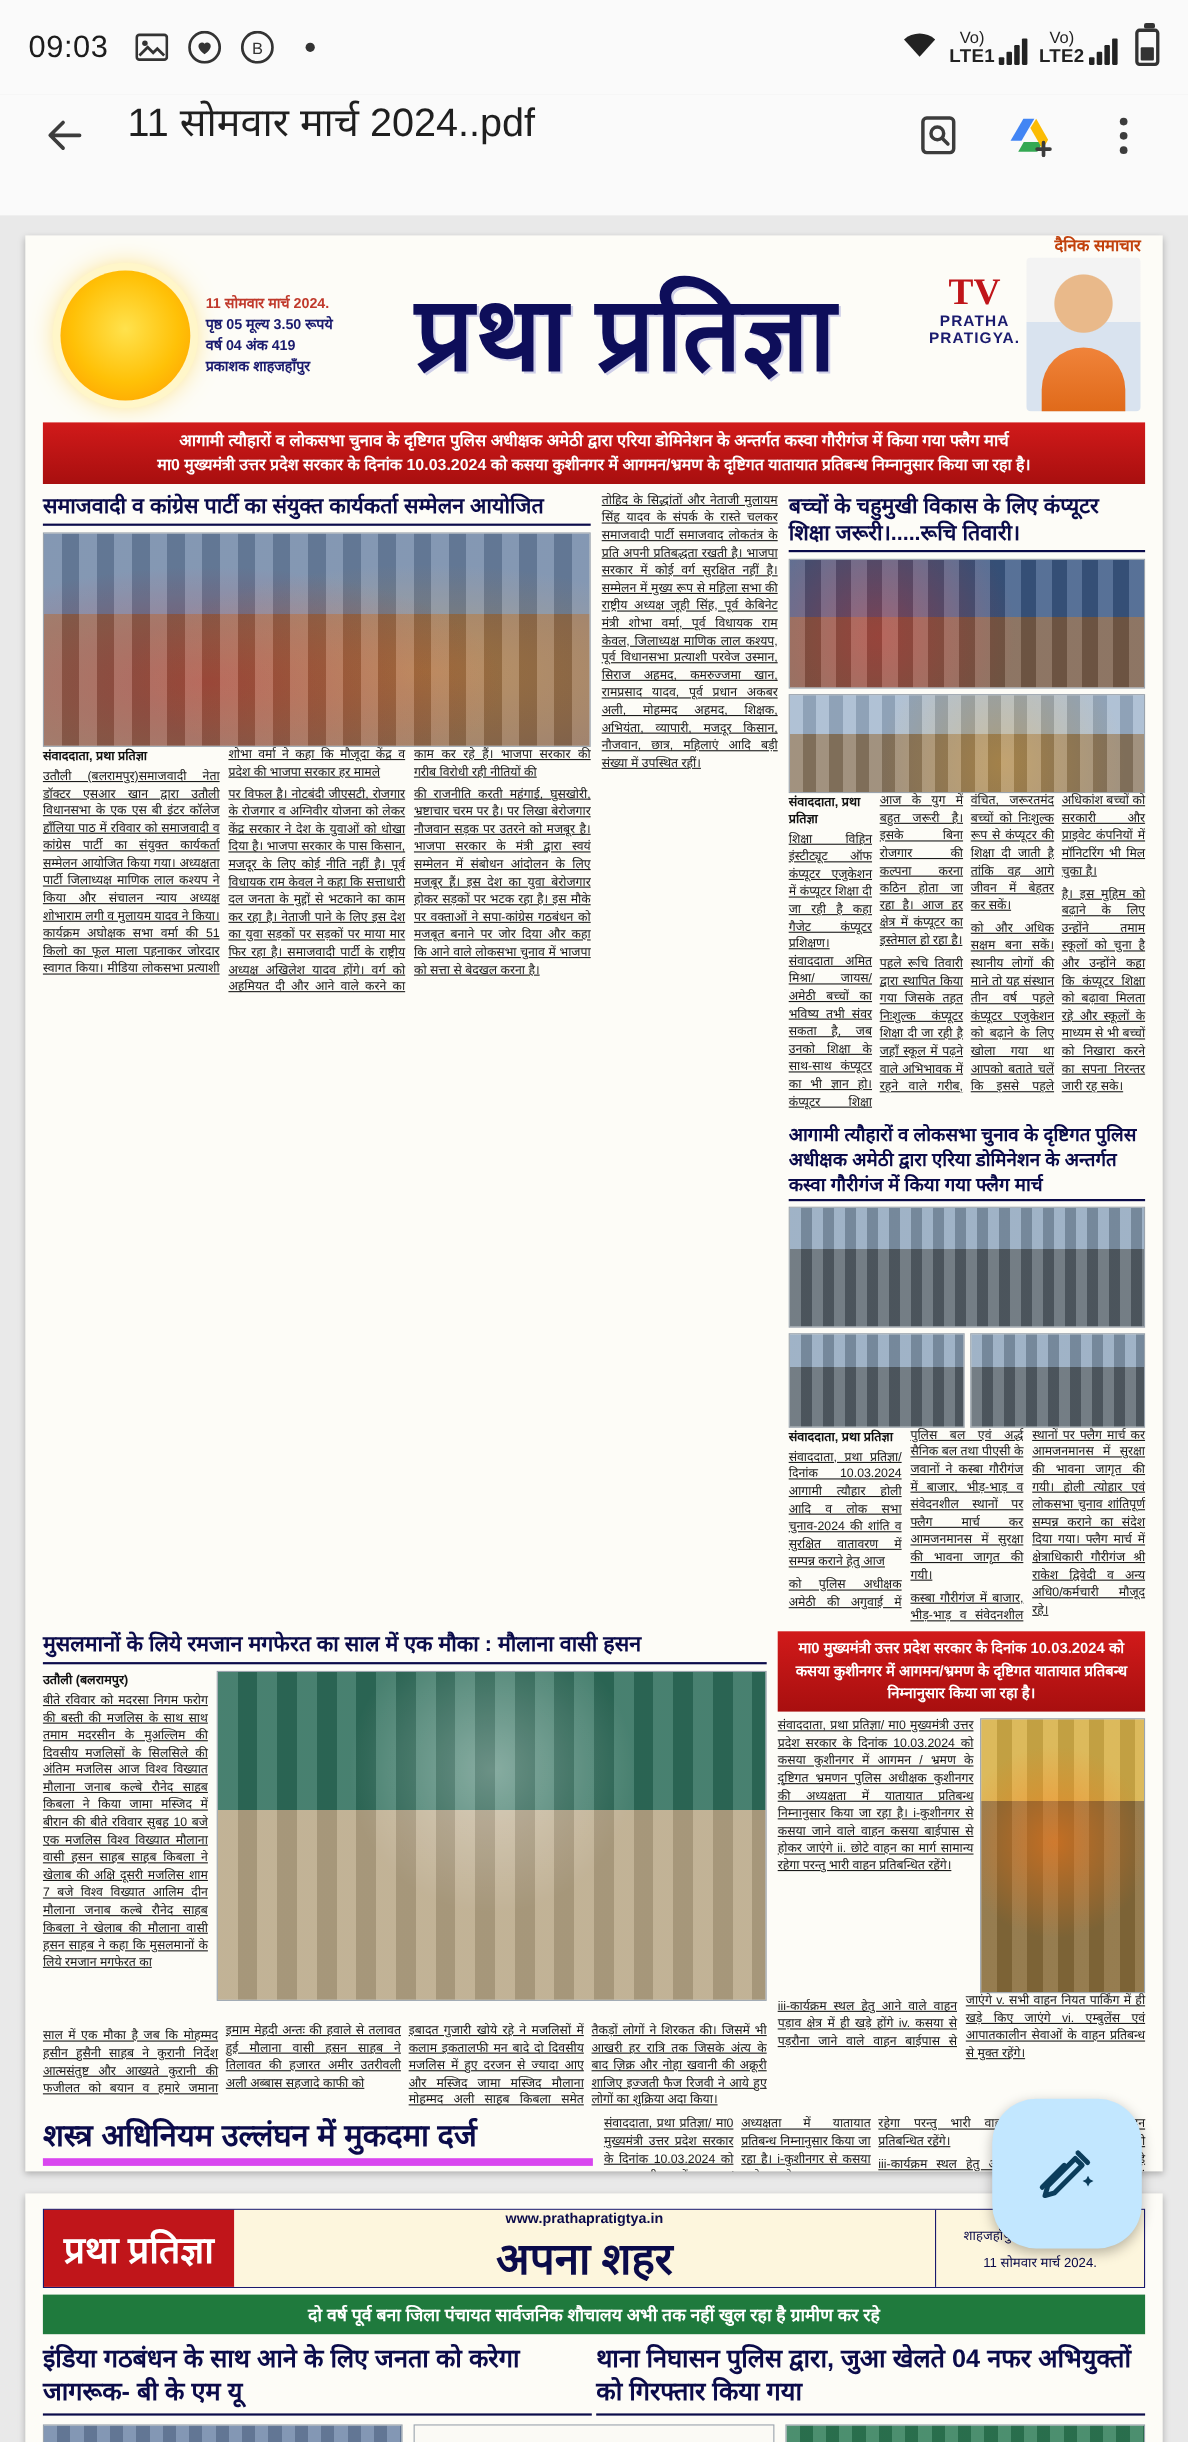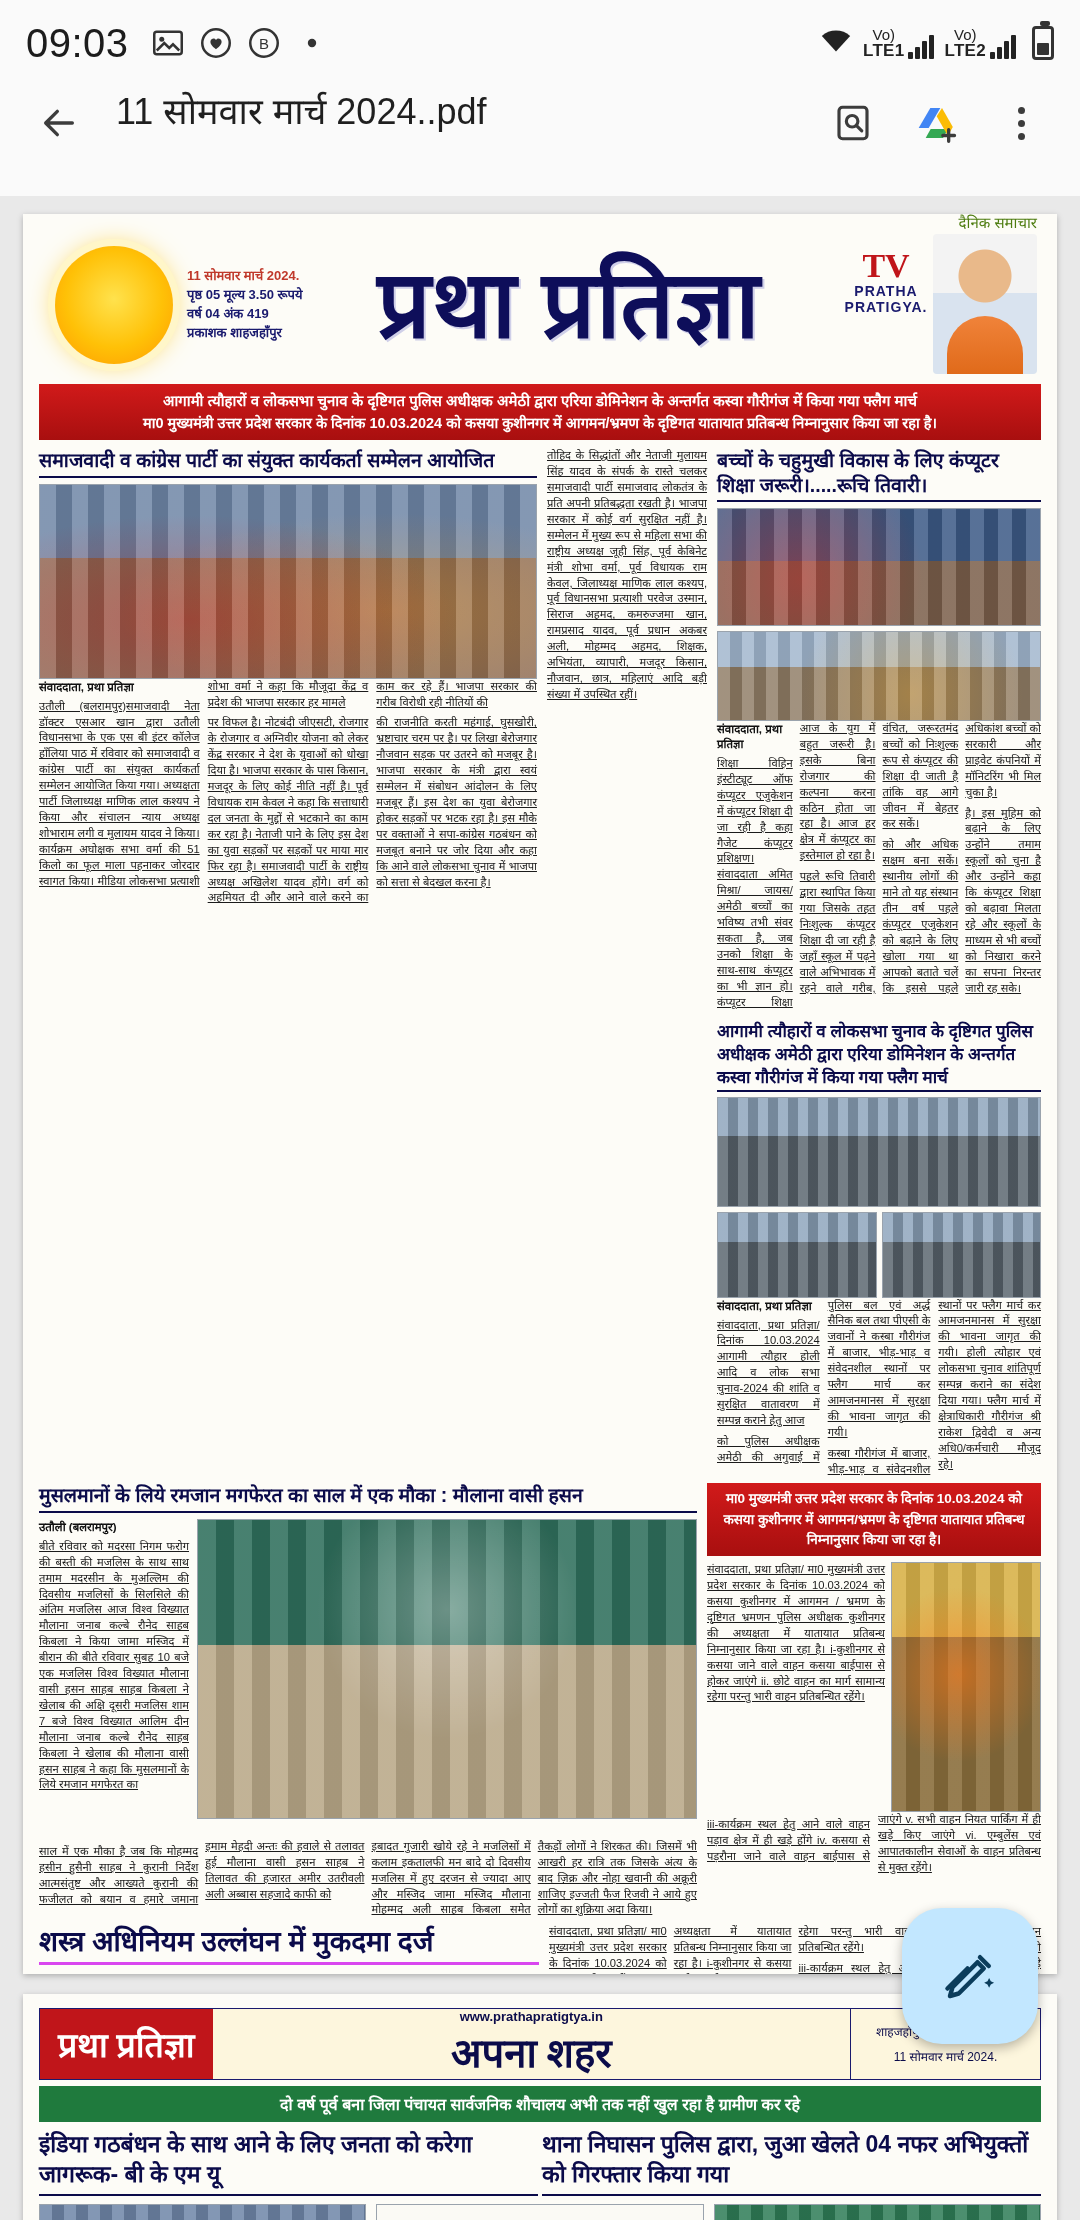--- a/index.html
+++ b/index.html
@@ -10,21 +10,21 @@
     overflow: hidden;
   }
 
   
   .statusbar {
     height: 86px; background: #fafafa;
     display: flex; align-items: center;
     padding: 0 26px;
     color: #222;
   }
-  .clock { font-size: 40px; letter-spacing: .5px; color: #1c1c1c; }
+  .clock { font-size: 28px; letter-spacing: .5px; color: #1c1c1c; }
   .status-left-icons { display: flex; align-items: center; gap: 14px; margin-left: 22px; }
   .sicon { width: 34px; height: 34px; display: inline-flex; align-items: center; justify-content: center; }
   .sicon svg { display:block; }
   .status-spacer { flex: 1; }
   .status-right { display: flex; align-items: center; gap: 10px; }
   .net-group { display: flex; align-items: flex-end; gap: 4px; }
   .volte { font-size: 15px; line-height: 1; color:#222; text-align:center; }
   .volte b { display:block; font-size: 17px; font-weight: 700; letter-spacing:.3px;}
   .bars { display: flex; align-items: flex-end; gap: 2px; height: 26px; }
   .bars i { width: 5px; background: #222; display: block; border-radius: 1px; }
@@ -86,21 +86,21 @@
     font-size: 94px; font-weight: 700; color:#0e0e5a;
     letter-spacing: 1px; line-height: 1;
     text-shadow: 2px 2px 0 #cfcfe8;
   }
   .mast-right { width: 210px; position:relative; height:150px;}
   .tvlogo {
     position:absolute; right: 112px; top: 19px; text-align:center;margin-left:12px;
   }
   .tvlogo .tv { font-size: 34px; font-weight:800; color:#c0151a; font-family:"Liberation Serif",serif; line-height:1;}
   .tvlogo .pp { font-size: 14px; font-weight:700; color:#1a1a6e; letter-spacing:1px;}
-  .dainik { position:absolute; right:4px; top:-18px; font-size:15px; font-weight:400; color:#4d7c0f;}
+  .dainik { position:absolute; right:4px; top:-18px; font-size:15px; font-weight:700; color:#c2410c;}
   .portrait {
     position:absolute; right: 4px; top: 4px; width: 104px; height: 140px;
     border-radius: 4px;
     background:
       radial-gradient(circle at 50% 30%, #e9b98a 0 26px, transparent 27px),
       linear-gradient(#f3f3f3 0 42%, #d9e3ef 42% 100%);
     overflow:hidden;
   }
   .portrait::after{
     content:""; position:absolute; left:14px; right:14px; bottom:0; height:58px;
@@ -116,21 +116,21 @@
   .redbar .l1 { font-size:15px; }
 
   
   .cols { display:flex; gap:10px; margin-top:8px; }
   .col { flex:1; }
   .headline {
     font-size: 19.5px; font-weight:800; color:#0b0b4a;
     border-bottom: 2px solid #0b0b4a; padding-bottom:3px; margin-bottom:6px;
     line-height:1.25;
   }
-  .headline.big { font-size: 28px; border-bottom:3px solid #d946ef;}
+  .headline.big { font-size: 28px; border-bottom:7px solid #d946ef;}
   .photo { width:100%; background:#b9c4cf; position:relative; overflow:hidden; border:1px solid #9aa3ad;}
   .photo.p1 { height:195px; background:
       linear-gradient(#6d84a5 0 38%, #8a6a55 38% 100%);
   }
   .photo.p1::after{ content:""; position:absolute; inset:0;
     background:
       repeating-linear-gradient(90deg, rgba(255,255,255,.16) 0 16px, rgba(0,0,0,.10) 16px 32px),
       radial-gradient(ellipse at 30% 70%, rgba(200,40,40,.45), transparent 55%),
       radial-gradient(ellipse at 70% 65%, rgba(240,160,40,.35), transparent 55%);
   }

